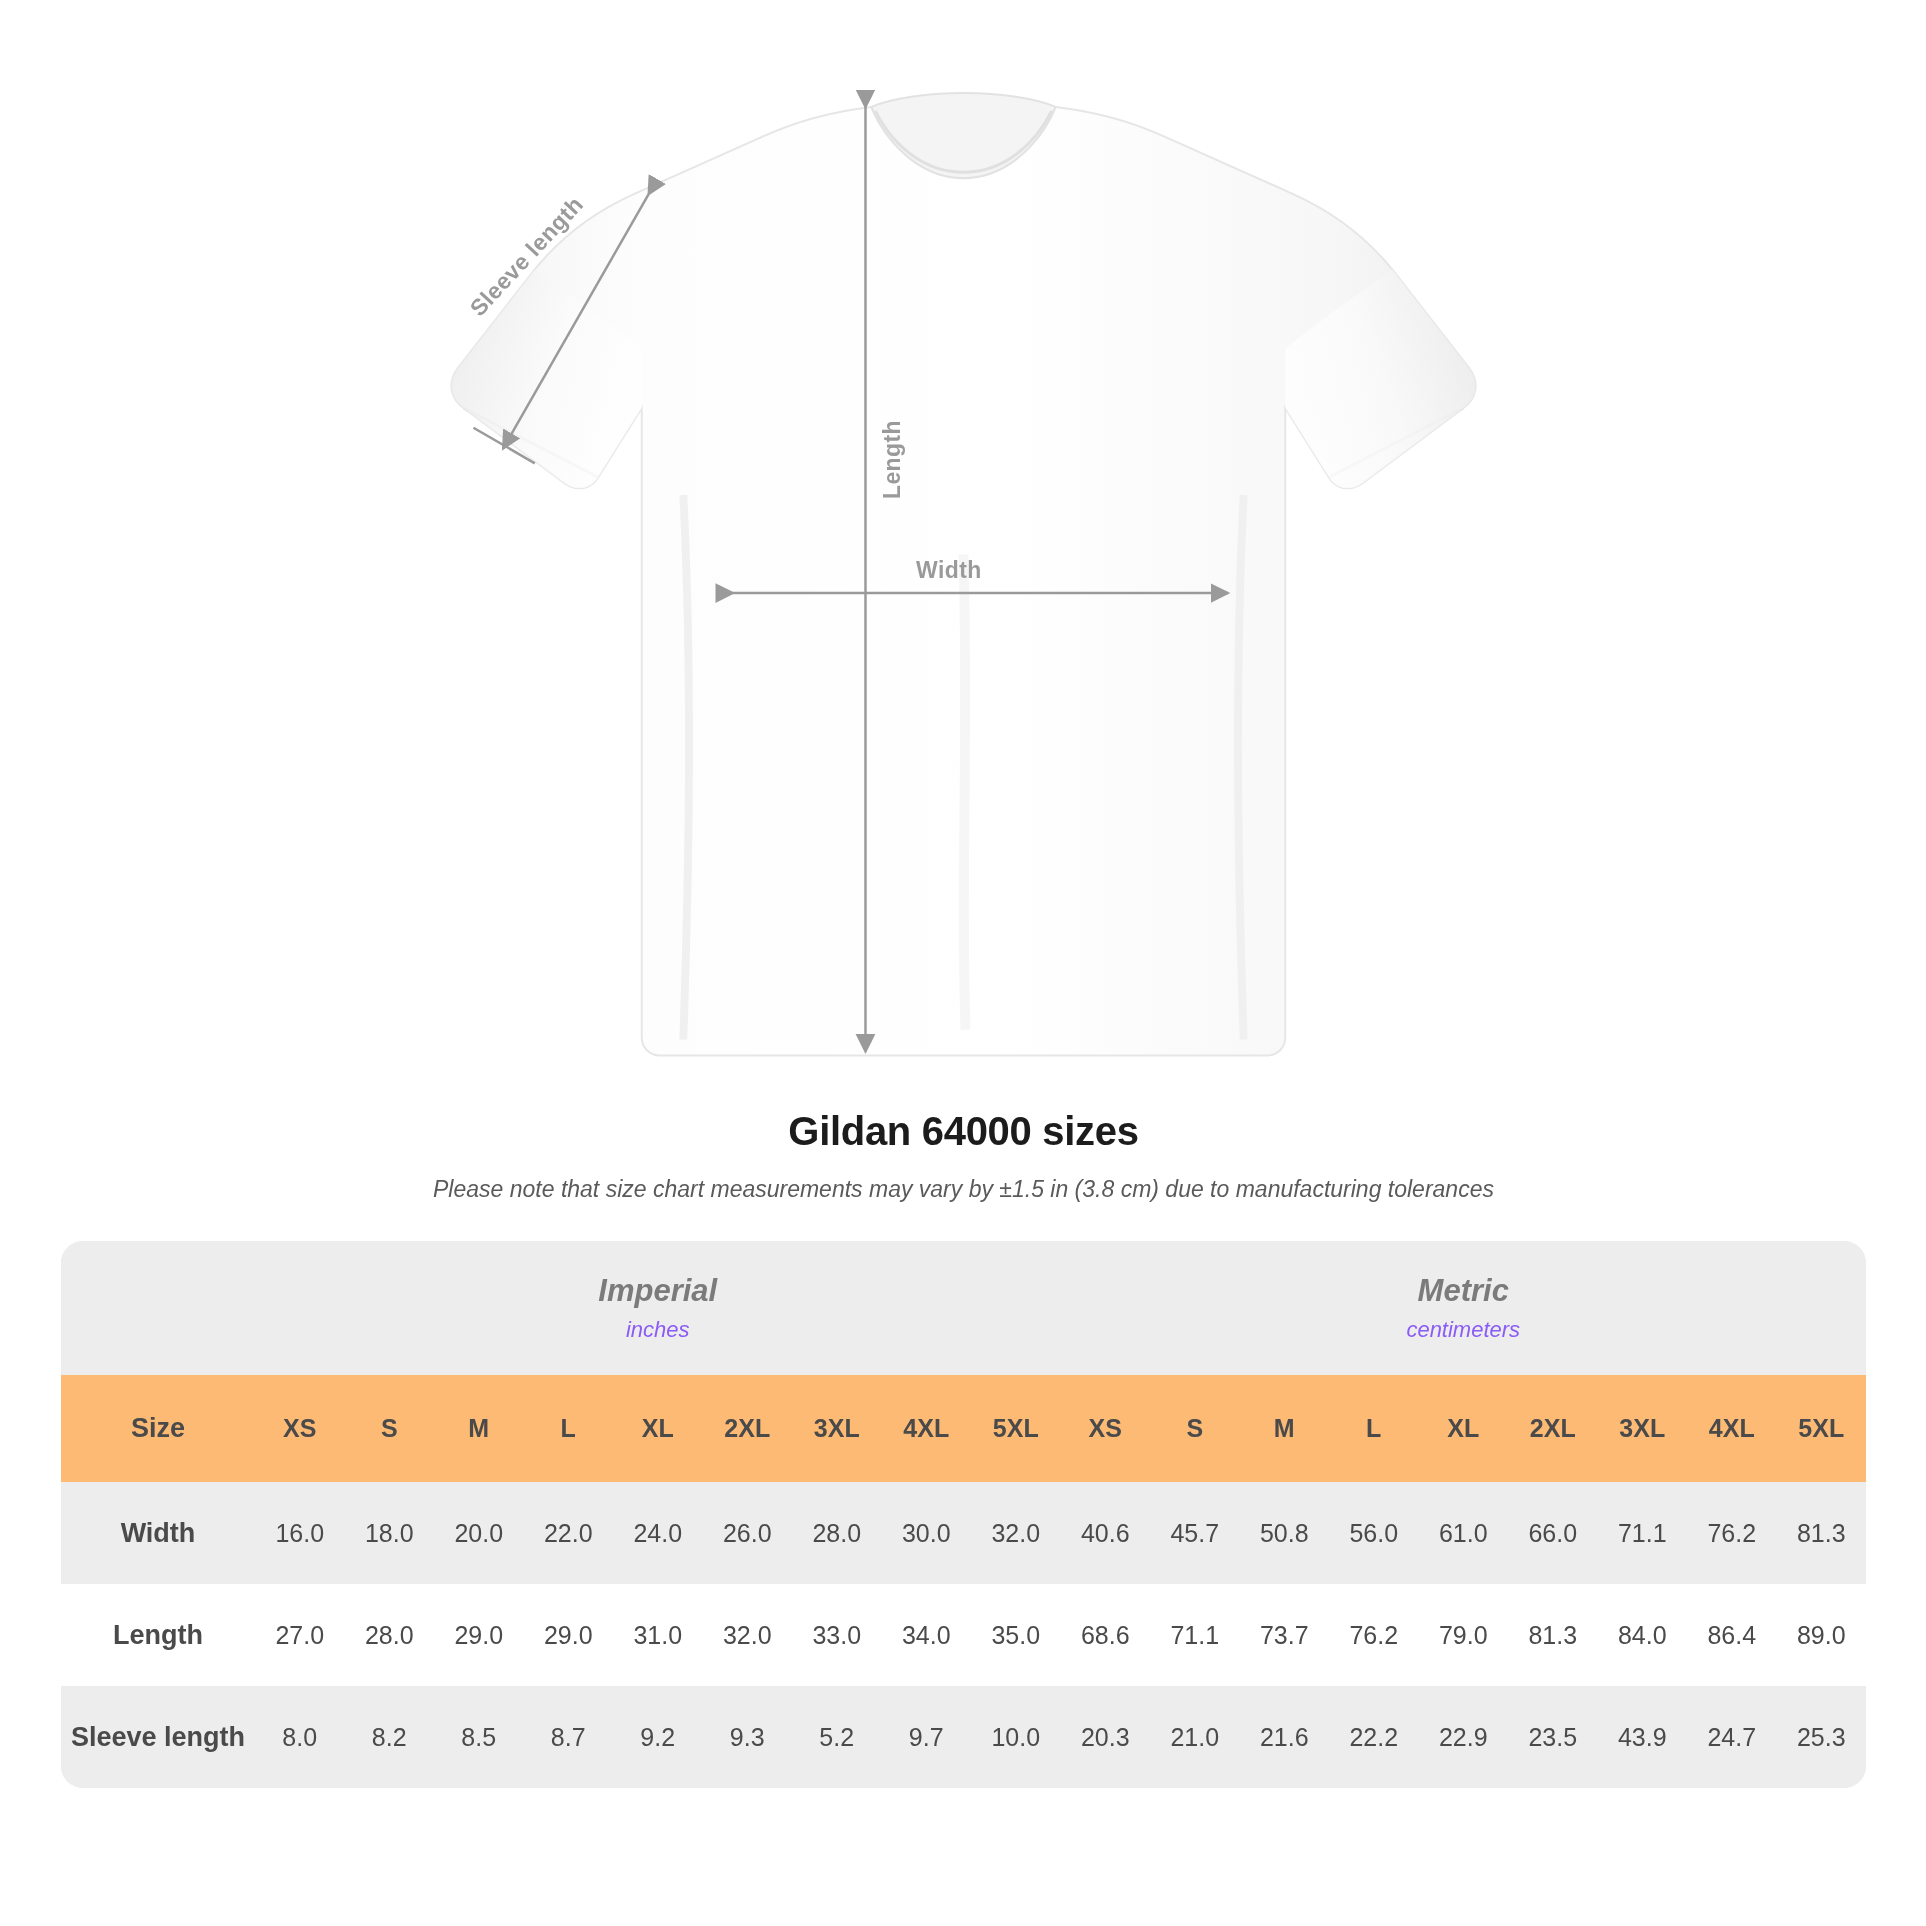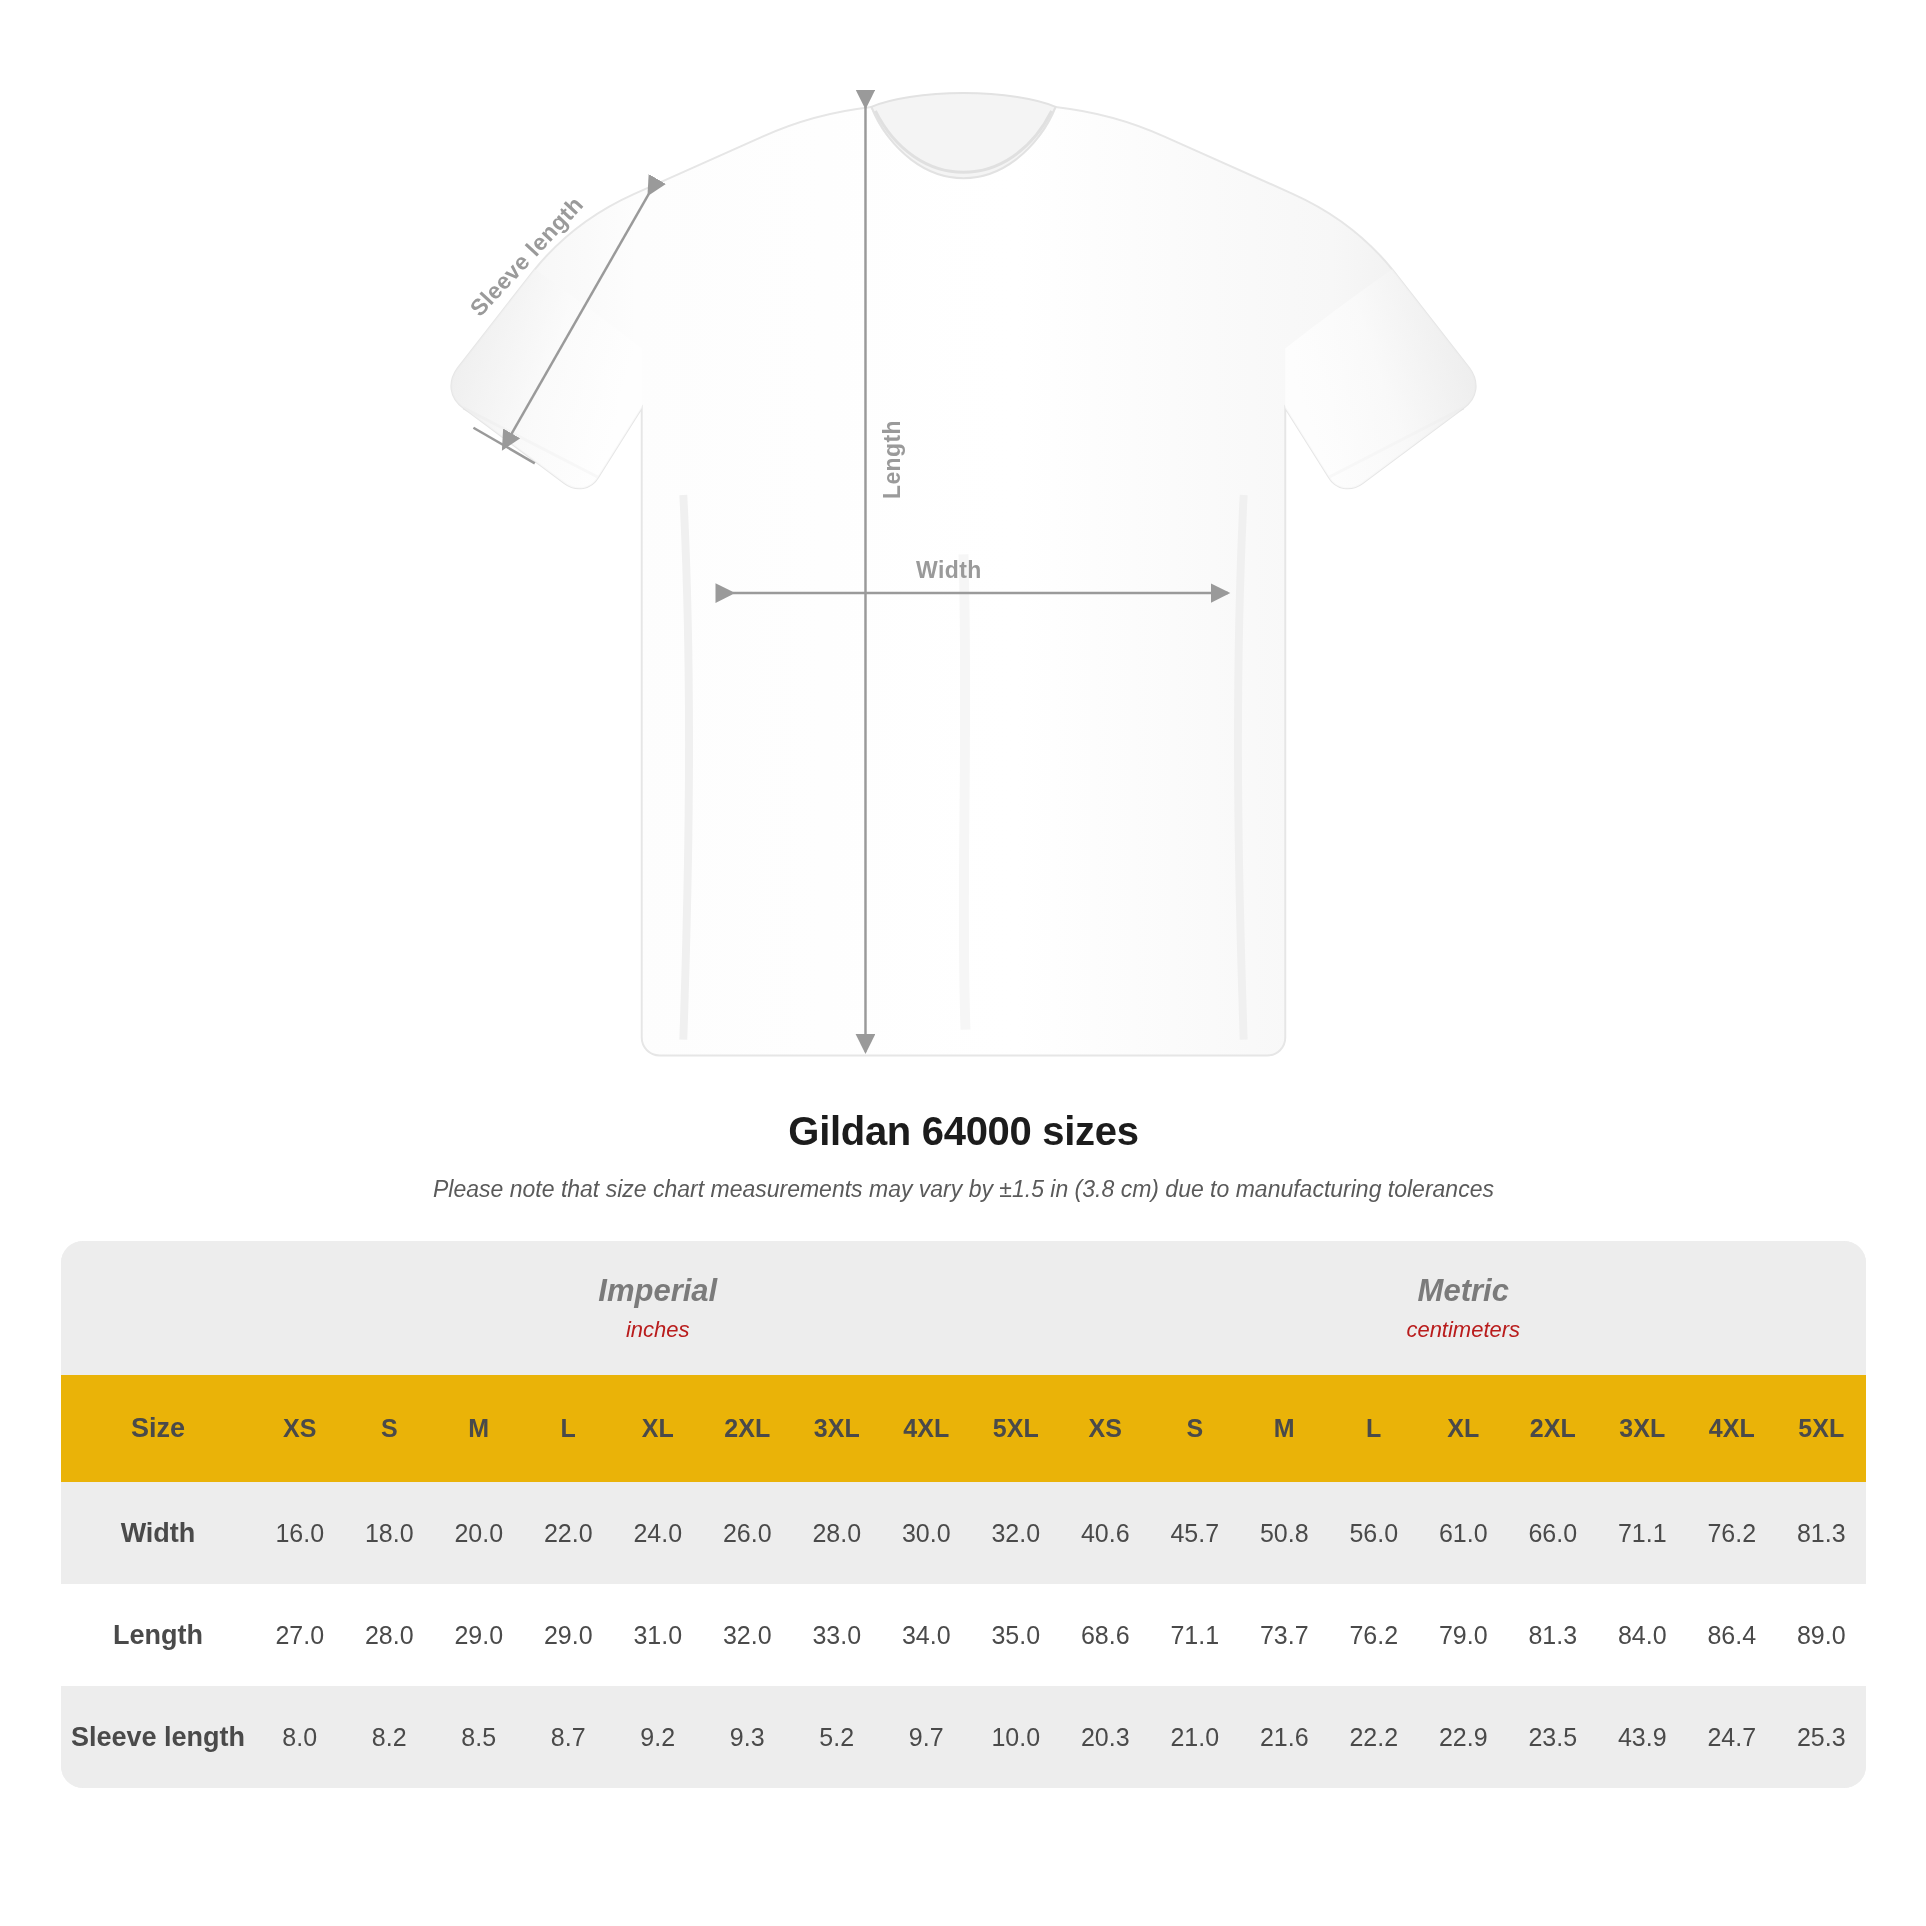--- a/index.html
+++ b/index.html
@@ -104,27 +104,27 @@
     font-size: 31px;
     font-weight: bold;
     font-style: italic;
     color: #7b7b7b;
     display: block;
     line-height: 1.15;
   }
   .group-unit {
     font-size: 22px;
     font-style: italic;
-    color: #b91c1c;
+    color: #8b5cf6;
     display: block;
     margin-top: 8px;
   }
   .head-row td {
     height: 107px;
-    background: #eab308;
+    background: #fdba74;
     font-weight: bold;
     color: #5a5a5a;
     font-size: 26px;
   }
   .head-row td.rowlabel {
     font-size: 27px;
   }
   .data-row td {
     height: 102px;
     font-size: 26px;

